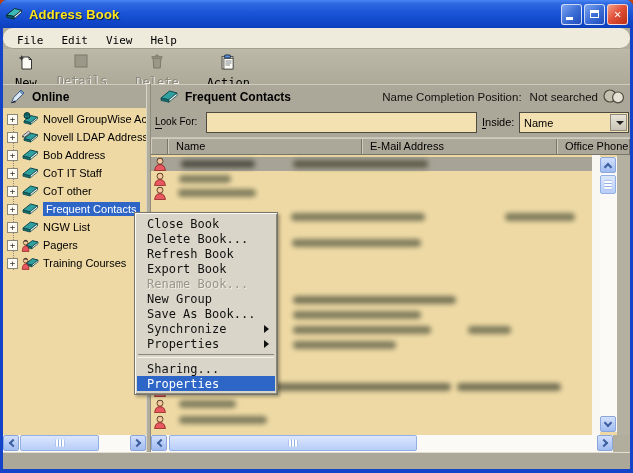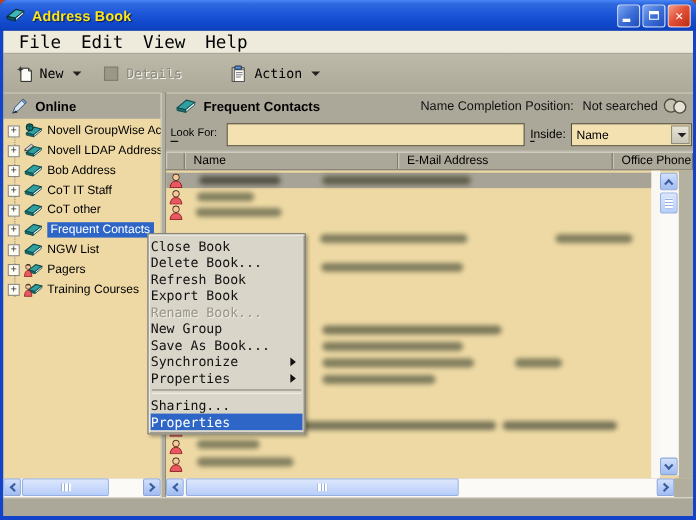--- a/index.html
+++ b/index.html
@@ -19,29 +19,29 @@
   .winbtn.blue{background:linear-gradient(135deg,#7da6f2 0%,#3e6fd6 50%,#1f4dbd 100%);}
   .winbtn.red{background:linear-gradient(135deg,#f2a088 0%,#e2523a 45%,#bb2d12 100%);}
   .glyph-min{position:absolute;left:4px;bottom:4px;width:7px;height:3px;background:#fff;}
   .glyph-max{width:9px;height:8px;border:1px solid #fff;border-top:3px solid #fff;box-sizing:border-box;}
   .glyph-x{color:#fff;font-size:12px;font-weight:bold;line-height:1;font-family:"DejaVu Sans Mono",monospace;}
 
   
   .wbody{position:absolute;left:3px;right:3px;top:28px;bottom:4px;background:#b2ae9d;overflow:hidden;}
 
   .menubar{position:absolute;left:0;right:0;top:0;height:20px;background:#eeebdc;
-    border-bottom:1px solid #a3a090;display:flex;align-items:center;padding-left:5px;
-    font-family:"DejaVu Sans Mono",monospace;font-size:16px;color:#000;}
+    border-bottom:1px solid #a3a090;display:flex;align-items:flex-end;padding-left:5px;
+    font-family:"DejaVu Sans Mono",monospace;font-size:11px;color:#000;border-radius:10px;}
   .menubar .mi{padding:1px 9px;}
 
   .toolbar{position:absolute;left:0;right:0;top:21px;height:35px;
     background:linear-gradient(180deg,#bdb9a8,#aeaa99);border-bottom:1px solid #8f8c7d;
     display:flex;align-items:center;padding-left:6px;
     font-family:"DejaVu Sans Mono",monospace;font-size:12px;}
-  .tbtn{display:flex;align-items:center;gap:6px;padding:0 6px;height:26px;color:#000;}
+  .tbtn{display:flex;align-items:center;gap:6px;padding:0 6px;height:26px;color:#000;flex-direction:column;}
   .tbtn.dis{color:#8b897c;text-shadow:1px 1px 0 rgba(255,255,255,.85);}
   .drop-arrow{width:0;height:0;border-left:4px solid transparent;border-right:4px solid transparent;
     border-top:4px solid #222;margin-left:2px;}
   .tsep{width:8px;}
 
   
   .phdr{position:absolute;top:56px;height:24px;background:#aca899;border-top:1px solid #cfccbf;
     display:flex;align-items:center;box-sizing:border-box;}
   .phdr-left{left:0;width:143px;padding-left:6px;}
   .phdr-right{left:148px;right:0;padding:0 4px 0 8px;}
@@ -111,21 +111,21 @@
   .hscroll.rp{left:148px;width:462px;}
   .corner{position:absolute;left:610px;top:407px;right:0;height:17px;background:#b2ae9d;}
 
   .statusbar{position:absolute;left:0;right:0;top:424px;bottom:0;background:#aca899;
     border-top:1px solid #e2dfd2;}
 
   
   .cmenu{position:absolute;left:131px;top:184px;width:144px;background:#d9d5c9;
     border:1px solid #77756a;box-shadow:inset 1px 1px 0 #fbfaf6, inset -1px -1px 0 #8a887a,
     2px 2px 3px rgba(40,40,30,.35);padding:3px 2px;box-sizing:border-box;z-index:50;}
-  .cmi{height:15px;display:flex;align-items:center;position:relative;
+  .cmi{height:15px;display:flex;align-items:center;padding-left:10px;position:relative;
     font-family:"DejaVu Sans Mono",monospace;font-size:12px;color:#111;white-space:nowrap;text-align:center;}
   .cmi.dis{color:#99968a;text-shadow:1px 1px 0 #f0eee6;}
   .cmi.hl{background:#2e66c8;color:#fff;}
   .cmi .sub{position:absolute;right:6px;width:0;height:0;border-top:4px solid transparent;
     border-bottom:4px solid transparent;border-left:5px solid #111;}
   .cmsep{height:2px;margin:3px 1px;border-top:1px solid #8a8878;border-bottom:1px solid #f4f2ea;}
 </style>
 </head>
 <body>
 
@@ -171,20 +171,28 @@
         <span class="drop-arrow"></span>
       </div>
       <div class="tsep"></div>
       <div class="tbtn dis">
         <span style="width: 15px; height: 14px; display: inline-block;"><svg width="15" height="14" viewBox="0 0 15 14">
               <rect x="1" y="1" width="12" height="12" fill="#9b9889" stroke="#7b7968"></rect>
             </svg></span>
         <span>Details</span>
       </div>
       <div class="tsep" style="width:16px;"></div>
+      <div class="tbtn dis">
+        <span style="width: 14px; height: 15px; display: inline-block;"><svg width="14" height="15" viewBox="0 0 14 15">
+              <path d="M3 4 H11 L10.2 14 H3.8 Z" fill="#9b9889" stroke="#7b7968"></path>
+              <rect x="2" y="2.4" width="10" height="1.6" fill="#9b9889" stroke="#7b7968" stroke-width=".7"></rect>
+              <path d="M5.4 2.4 L6 1 H8 L8.6 2.4" fill="none" stroke="#7b7968"></path>
+            </svg></span>
+        <span>Delete</span>
+      </div>
       <div class="tsep" style="width:16px;"></div>
       <div class="tbtn">
         <span style="width: 16px; height: 16px; display: inline-block;"><svg width="16" height="16" viewBox="0 0 16 16">
               <rect x="2" y="2.5" width="11" height="12.5" fill="#c8c5b6" stroke="#444" stroke-width=".8"></rect>
               <rect x="4" y="4.5" width="9" height="10.5" fill="#fdfdf6" stroke="#444" stroke-width=".7"></rect>
               <rect x="4.5" y="1" width="6" height="3" rx="1" fill="#5a8ede" stroke="#234"></rect>
               <path d="M5.5 7 H11.5 M5.5 9 H11.5 M5.5 11 H10" stroke="#667" stroke-width=".8"></path>
             </svg></span>
         <span>Action</span>
         <span class="drop-arrow"></span>

